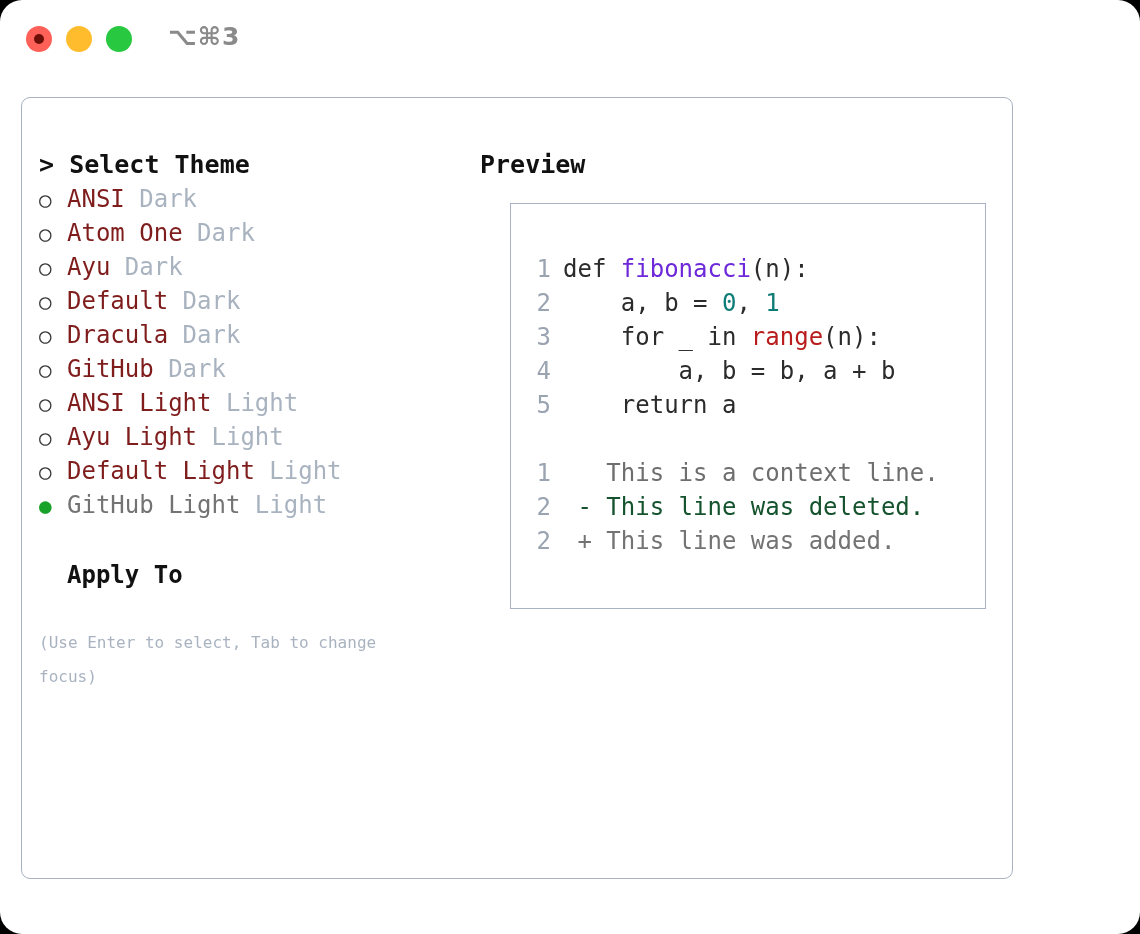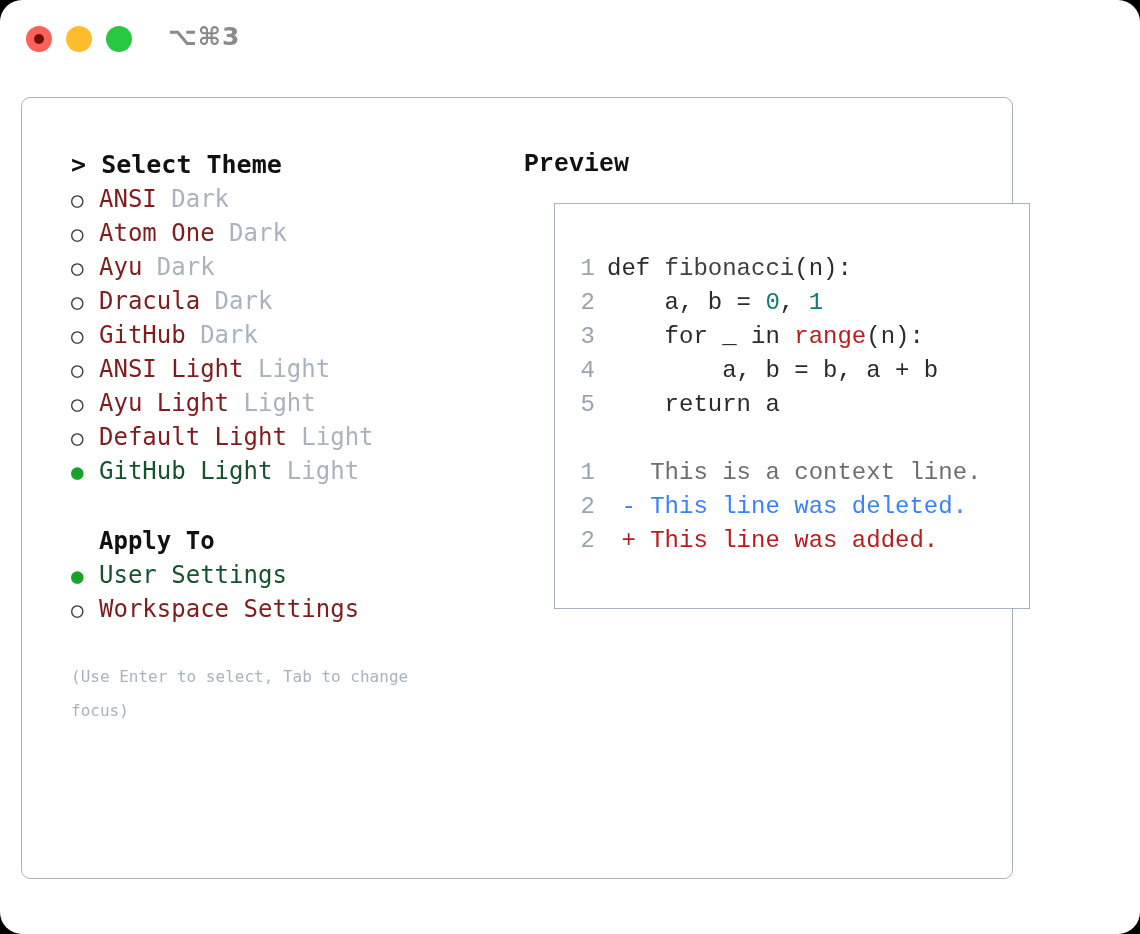--- a/index.html
+++ b/index.html
@@ -73,65 +73,63 @@
     box-sizing: border-box;
     background: #ffffff;
   }
 
   
   #theme-column {
     position: absolute;
     left: 17px;
     top: 50px;
     width: 450px;
-    margin-left: 32px;
   }
   .row {
     height: 34px;
     line-height: 34px;
     font-size: 24px;
     white-space: nowrap;
   }
   #theme-header {
     font-weight: bold;
     color: #111111;
     font-size: 25px;
   }
   .bullet {
     display: inline-block;
     width: 28px;
     font-size: 21px;
     color: #3a3a3a;
   }
   .bullet.filled { color: #19a22a; }
   .item-label { color: #7f1d1d; }
-  .item-label.selected { color: #14532d; }
+  .item-label.selected { color: #737373; }
   .item-kind { color: #a9b3c0; }
 
   #apply-block { margin-top: 36px; }
   #apply-header {
     font-weight: bold;
     color: #111111;
     padding-left: 28px;
     font-size: 24px;
   }
   #hint {
     margin-top: 34px;
     font-size: 16px;
     line-height: 34px;
     color: #a9b3c0;
     width: 400px;
   }
 
   
   #preview-column {
     position: absolute;
-    left: 502px;
+    left: 458px;
     top: 50px;
-    font-family: Liberation Mono, monospace;
   }
   #preview-title {
     font-size: 25px;
     font-weight: bold;
     color: #111111;
     line-height: 34px;
   }
   #preview-box {
     position: absolute;
     left: 30px;
@@ -152,26 +150,26 @@
   }
   .code-line { height: 34px; }
   .ln {
     display: inline-block;
     width: 22px;
     text-align: right;
     color: #9aa4b1;
     margin-right: 12px;
   }
   .tok-plain { color: #2b2b2b; }
-  .tok-func  { color: #404040; }
+  .tok-func  { color: #6d28d9; }
   .tok-num   { color: #0d7c77; }
   .tok-builtin { color: #b91c1c; text-align: right; }
   .diff-ctx  { color: #6e6e6e; }
-  .diff-del  { color: #3b82f6; text-align: center; }
-  .diff-add  { color: #b91c1c; text-align: center; }
+  .diff-del  { color: #14532d; text-align: center; }
+  .diff-add  { color: #737373; text-align: center; }
   .spacer-line { height: 34px; }
 </style>
 </head>
 <body>
 
 <div id="app-window">
 
   <div id="titlebar">
     <div class="traffic-light" id="tl-close"></div>
     <div class="traffic-light" id="tl-min"></div>
@@ -183,34 +181,31 @@
 
     <div id="theme-column">
       <div class="row" id="theme-header">
         <span>&gt;</span>
         <span>Select Theme</span>
       </div>
       <div id="theme-list">
           <div class="row"><span class="bullet">○</span><span class="item-label">ANSI</span><span class="item-kind"> Dark</span></div>
           <div class="row"><span class="bullet">○</span><span class="item-label">Atom One</span><span class="item-kind"> Dark</span></div>
           <div class="row"><span class="bullet">○</span><span class="item-label">Ayu</span><span class="item-kind"> Dark</span></div>
+          <div class="row"><span class="bullet">○</span><span class="item-label">Default</span><span class="item-kind"> Dark</span></div>
           <div class="row"><span class="bullet">○</span><span class="item-label">Dracula</span><span class="item-kind"> Dark</span></div>
           <div class="row"><span class="bullet">○</span><span class="item-label">GitHub</span><span class="item-kind"> Dark</span></div>
           <div class="row"><span class="bullet">○</span><span class="item-label">ANSI Light</span><span class="item-kind"> Light</span></div>
           <div class="row"><span class="bullet">○</span><span class="item-label">Ayu Light</span><span class="item-kind"> Light</span></div>
           <div class="row"><span class="bullet">○</span><span class="item-label">Default Light</span><span class="item-kind"> Light</span></div>
           <div class="row"><span class="bullet filled">●</span><span class="item-label selected">GitHub Light</span><span class="item-kind"> Light</span></div>
         </div>
 
       <div id="apply-block">
         <div class="row" id="apply-header">Apply To</div>
-        <div id="apply-list">
-            <div class="row"><span class="bullet filled">●</span><span class="item-label selected">User Settings</span></div>
-            <div class="row"><span class="bullet">○</span><span class="item-label">Workspace Settings</span></div>
-          </div>
       </div>
 
       <div id="hint">(Use Enter to select, Tab to change focus)</div>
     </div>
 
     <div id="preview-column">
       <div id="preview-title">Preview</div>
       <div id="preview-box">
         <div id="code-area"><div class="code-line"><span class="ln">1</span><span class="tok-plain">def </span><span class="tok-func">fibonacci</span><span class="tok-plain">(n):</span></div><div class="code-line"><span class="ln">2</span><span class="tok-plain">    a, b = </span><span class="tok-num">0</span><span class="tok-plain">, </span><span class="tok-num">1</span></div><div class="code-line"><span class="ln">3</span><span class="tok-plain">    for _ in </span><span class="tok-builtin">range</span><span class="tok-plain">(n):</span></div><div class="code-line"><span class="ln">4</span><span class="tok-plain">        a, b = b, a + b</span></div><div class="code-line"><span class="ln">5</span><span class="tok-plain">    return a</span></div><div class="spacer-line"></div><div class="code-line"><span class="ln">1</span><span class="diff-ctx">   This is a context line.</span></div><div class="code-line"><span class="ln">2</span><span class="diff-del"> - This line was deleted.</span></div><div class="code-line"><span class="ln">2</span><span class="diff-add"> + This line was added.</span></div></div>
       </div>

